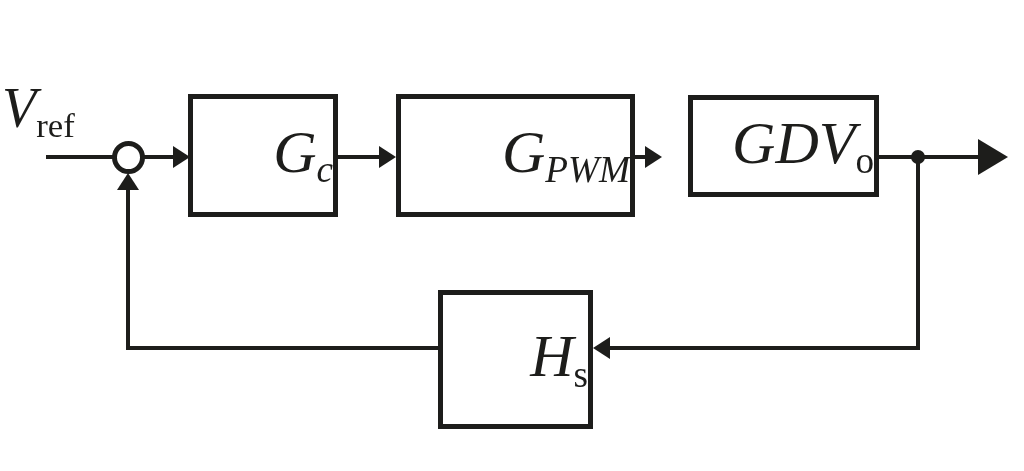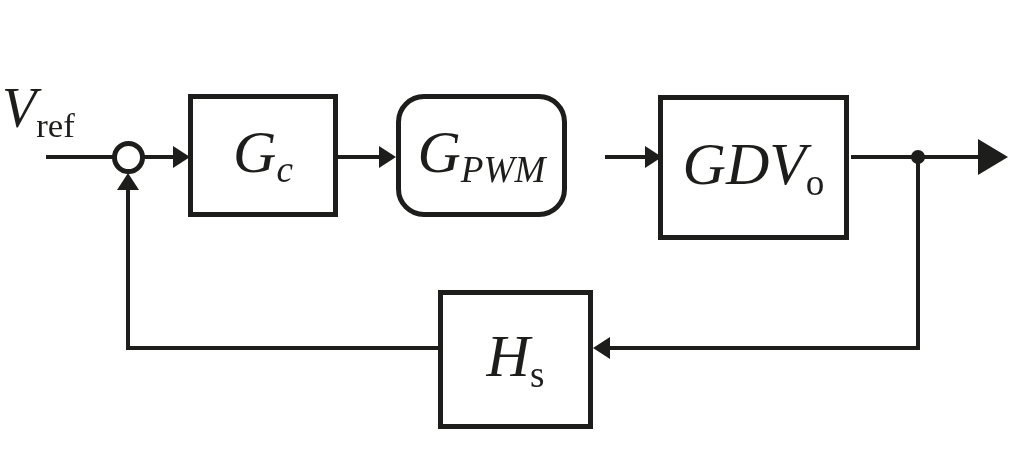--- a/index.html
+++ b/index.html
@@ -20,25 +20,25 @@
     font-family: "Liberation Serif", serif;
   }
   
   .block {
     position: absolute;
     box-sizing: border-box;
     border: 5px solid var(--line);
     background: var(--background);
     display: flex;
     align-items: center;
-    justify-content: center;
+    justify-content: flex-end;
   }
   #block-gc   { left: 188px; top: 94px;  width: 150px; height: 123px; }
-  #block-gpwm { left: 396px; top: 94px;  width: 171px; height: 123px; border-radius: 28px; }
-  #block-gdvo { left: 658px; top: 95px;  width: 191px; height: 145px; }
+  #block-gpwm { left: 396px; top: 94px;  width: 239px; height: 123px; }
+  #block-gdvo { left: 688px; top: 95px;  width: 191px; height: 102px; }
   #block-hs   { left: 438px; top: 290px; width: 155px; height: 139px; }
 
   .block-label {
     font-style: italic;
     font-size: 60px;
     line-height: 1;
     color: var(--line);
     white-space: nowrap;
   }
   .sub {

